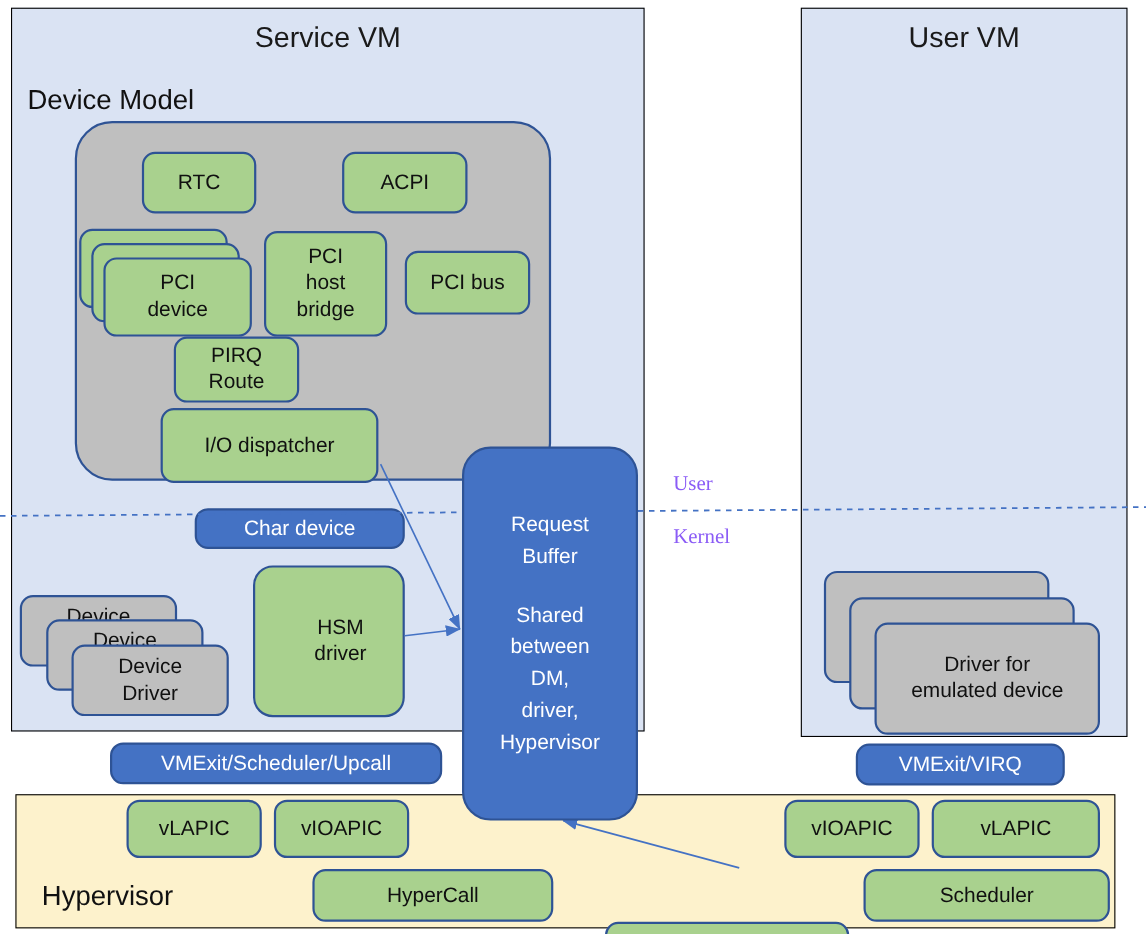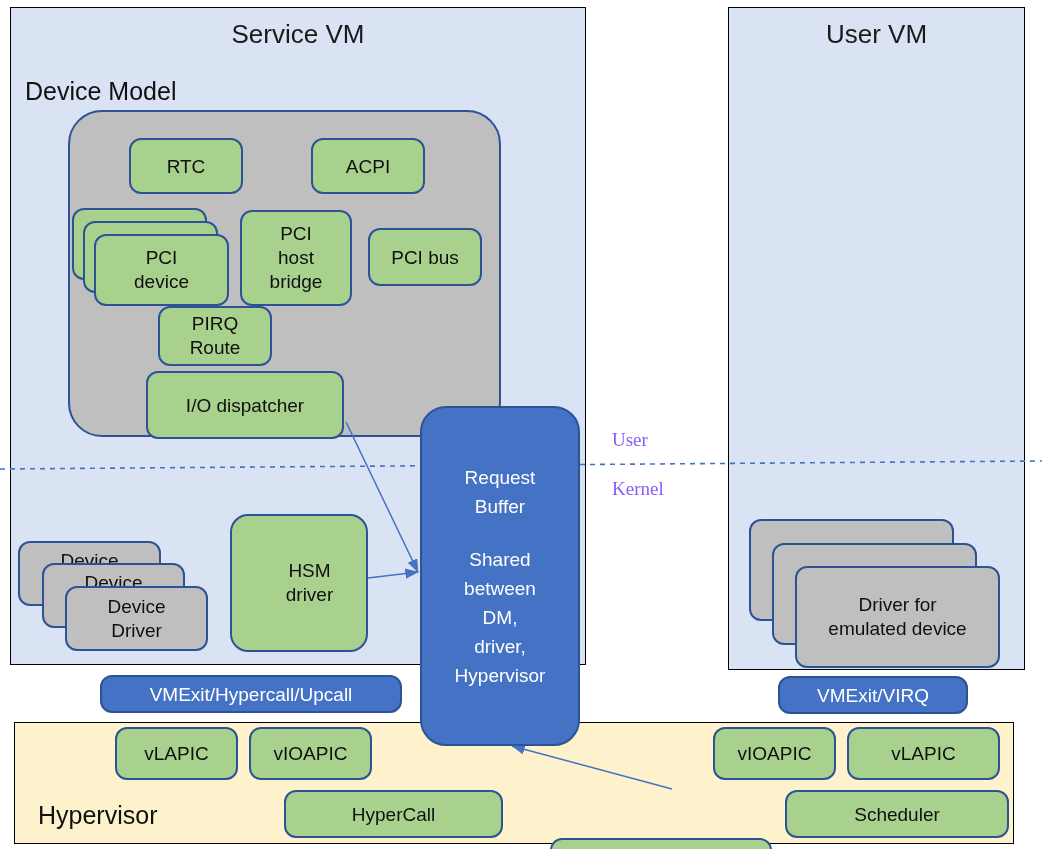--- a/index.html
+++ b/index.html
@@ -51,21 +51,21 @@
 
 <div id="stage">
 
   <div class="abs vmbox" style="left:10px;top:7px;width:576px;height:658px;"></div>
   <div class="vmtitle" style="left:10px;width:576px;top:18px;">Service VM</div>
 
   <div class="heading" style="left:25px;top:76px;">Device Model</div>
 
   <div class="abs dmpanel" style="left:68px;top:110px;width:433px;height:327px;"></div>
 
-  <div class="shape green" style="left:129px;top:138px;width:114px;height:56px;align-items:center;">
+  <div class="shape green" style="left:129px;top:138px;width:104px;height:56px;align-items:center;">
     <span>RTC</span>
   </div>
 
   <div class="shape green" style="left:311px;top:138px;width:114px;height:56px;">
     <span>ACPI</span>
   </div>
 
   <div class="shape green" style="left:72px;top:208px;width:135px;height:72px;"></div>
   <div class="shape green" style="left:83px;top:221px;width:135px;height:72px;"></div>
   <div class="shape green tight" style="left:94px;top:234px;width:135px;height:72px;">
@@ -85,39 +85,42 @@
 
   <div class="shape green tight" style="left:158px;top:306px;width:114px;height:60px;">
     <span style="white-space:pre-line;">PIRQ
 Route</span>
   </div>
 
   <div class="shape green" style="left:146px;top:371px;width:198px;height:68px;">
     <span>I/O dispatcher</span>
   </div>
 
+  <div class="shape blue" style="left:177px;top:462px;width:191px;height:37px;">
+    <span>Char device</span>
+  </div>
 
   <div class="shape gray tight" style="left:18px;top:541px;width:143px;height:65px;justify-content:center;align-items:flex-start;padding-top:6px;">
     <span style="white-space:pre-line;">Device</span>
   </div>
   <div class="shape gray tight" style="left:42px;top:563px;width:143px;height:65px;justify-content:center;align-items:flex-start;padding-top:6px;">
     <span style="white-space:pre-line;">Device</span>
   </div>
   <div class="shape gray tight" style="left:65px;top:586px;width:143px;height:65px;">
     <span style="white-space:pre-line;">Device
 Driver</span>
   </div>
 
   <div class="shape green tight" style="left:230px;top:514px;width:138px;height:138px;border-radius:18px;">
     <span style="white-space:pre-line;margin-left:21px;">HSM
 driver</span>
   </div>
 
   <div class="shape blue" style="left:100px;top:675px;width:302px;height:38px;">
-    <span>VMExit/Hypercall/Upcall</span>
+    <span>VMExit/Scheduler/Upcall</span>
   </div>
 
   <div class="abs vmbox" style="left:728px;top:7px;width:297px;height:663px;"></div>
   <div class="vmtitle" style="left:728px;width:297px;top:18px;">User VM</div>
 
   <div class="shape gray" style="left:749px;top:519px;width:205px;height:102px;"></div>
   <div class="shape gray" style="left:772px;top:543px;width:205px;height:102px;"></div>
   <div class="shape gray tight" style="left:795px;top:566px;width:205px;height:102px;">
     <span style="white-space:pre-line;">Driver for
 emulated device</span>

